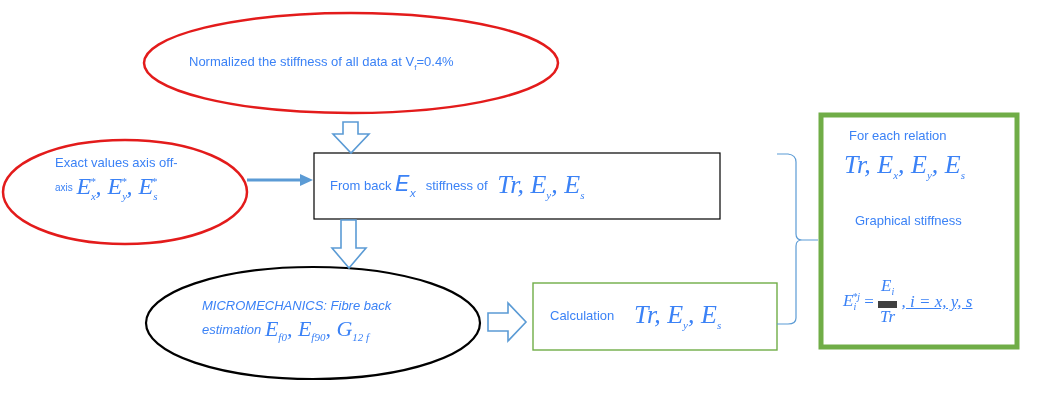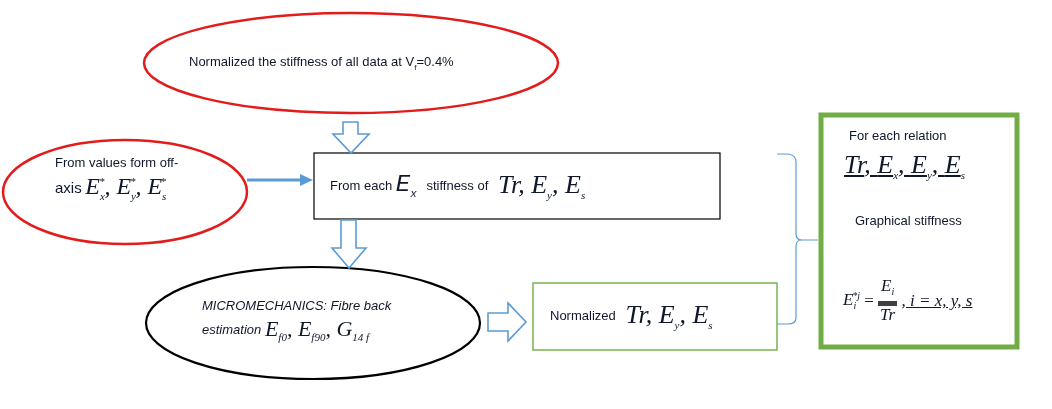--- a/index.html
+++ b/index.html
@@ -1,24 +1,24 @@
 <!DOCTYPE html>
 <html><head>
 <meta charset="utf-8">
 <style>
   html, body { margin:0; padding:0; background:#ffffff; }
   body { width:1052px; height:409px; position:relative; overflow:hidden;
          font-family:"Liberation Sans", "DejaVu Sans", sans-serif; color:#111; }
   svg.shapes { position:absolute; left:0; top:0; }
-  .txt { position:absolute; font-size:13px; color:#0f172a; white-space:nowrap; }
+  .txt { position:absolute; font-size:13px; color:#3b82f6; white-space:nowrap; }
   .math { font-family:"Liberation Serif", "DejaVu Serif", serif; font-style:italic; font-size:24px; }
   .math sub, .math sup { font-size:11px; font-style:italic; }
   .math-sm { font-size:22px; }
   .frac { display:inline-block; vertical-align:middle; text-align:center; }
-  .frac .num { display:block; border-bottom:5px solid #404040; padding:0 3px; line-height:18px; }
+  .frac .num { display:block; border-bottom:7px solid #404040; padding:0 3px; line-height:18px; }
   .frac .den { display:block; line-height:18px; }
 </style>
 </head>
 <body>
 
 <svg class="shapes" width="1052" height="409" viewBox="0 0 1052 409">
 
   <ellipse cx="351" cy="63" rx="207" ry="50" fill="none" stroke="#e31b1b" stroke-width="2.5"></ellipse>
 
   <ellipse cx="125" cy="192" rx="122" ry="52" fill="none" stroke="#e31b1b" stroke-width="2.5"></ellipse>
@@ -42,62 +42,62 @@
 
   <polygon points="488,313 508,313 508,303 526,322 508,341 508,331 488,331" fill="#fff" stroke="#5b9bd5" stroke-width="1.6"></polygon>
 
   <path d="M777,154 L788,154 Q796,155 796,162 L796,234 Q796,240 802,240 L818,240 M802,240 Q796,240 796,246 L796,318 Q796,324 788,324 L777,324" fill="none" stroke="#5b9bd5" stroke-width="1.2"></path>
 </svg>
 
 <div class="txt" style="left:189px; top:54px; font-size:13px;">
   <span>Normalized the stiffness of all data at V</span><sub style="font-size:8px;">f</sub><span>=0.4%</span>
 </div>
 
-<div class="txt" style="left:55px; top:155px;">From values form off-</div>
+<div class="txt" style="left:55px; top:155px;">Exact values axis off-</div>
 <div class="txt" style="left:55px; top:173px;">
-  <span style="font-size:15px; vertical-align:middle;">axis</span>
+  <span style="font-size:10px; vertical-align:middle;">axis</span>
   <span class="math" style="vertical-align:middle;">
     <span>E</span><sub>x</sub><sup style="margin-left:-6px;">*</sup>,
     <span>E</span><sub>y</sub><sup style="margin-left:-6px;">*</sup>,
     <span>E</span><sub>s</sub><sup style="margin-left:-6px;">*</sup>
   </span>
 </div>
 
 <div class="txt" style="left:330px; top:170px;">
-  <span style="vertical-align:middle;">From each</span>
+  <span style="vertical-align:middle;">From back</span>
   <span class="math" style="vertical-align:middle;font-family:Liberation Mono, monospace;"><span>E</span><sub>x</sub></span>
   <span style="vertical-align:middle; margin-left:6px;">stiffness of</span>
   <span class="math" style="vertical-align:middle; margin-left:6px; font-size:26px;">
     <span>Tr</span>,
     <span>E</span><sub>y</sub>,
     <span>E</span><sub>s</sub>
   </span>
 </div>
 
 <div class="txt" style="left:202px; top:298px;font-style:italic;">MICROMECHANICS: Fibre back</div>
 <div class="txt" style="left:202px; top:316px;">
   <span style="vertical-align:middle;font-style:italic;">estimation</span>
   <span class="math math-sm" style="vertical-align:middle;">
     <span>E</span><sub>f0</sub>,
     <span>E</span><sub>f90</sub>,
-    <span>G</span><sub>14 f</sub>
+    <span>G</span><sub>12 f</sub>
   </span>
 </div>
 
 <div class="txt" style="left:550px; top:300px;">
-  <span style="vertical-align:middle;">Normalized</span>
-  <span class="math" style="vertical-align:middle; margin-left:6px; font-size:26px;">
+  <span style="vertical-align:middle;">Calculation</span>
+  <span class="math" style="vertical-align:middle; margin-left:16px; font-size:26px;">
     <span>Tr</span>,
     <span>E</span><sub>y</sub>,
     <span>E</span><sub>s</sub>
   </span>
 </div>
 
 <div class="txt" style="left:849px; top:128px;">For each relation</div>
-<div class="txt math" style="left:844px; top:150px; font-size:26px;text-decoration:underline;">
+<div class="txt math" style="left:844px; top:150px; font-size:26px;">
   <span>Tr</span>,
   <span>E</span><sub>x</sub>,
   <span>E</span><sub>y</sub>,
   <span>E</span><sub>s</sub>
 </div>
 <div class="txt" style="left:855px; top:213px;">Graphical stiffness</div>
 <div class="txt" style="left:843px; top:255px; font-family:'Liberation Serif', serif; font-style:italic; font-size:17px;margin-top:22px;">
   <span style="vertical-align:middle;"><span>E</span><sub style="font-size:10px;">i</sub><sup style="font-size:10px; margin-left:-4px;">*j</sup></span>
   <span style="vertical-align:middle; font-style:normal;">=</span>
   <span class="frac">

